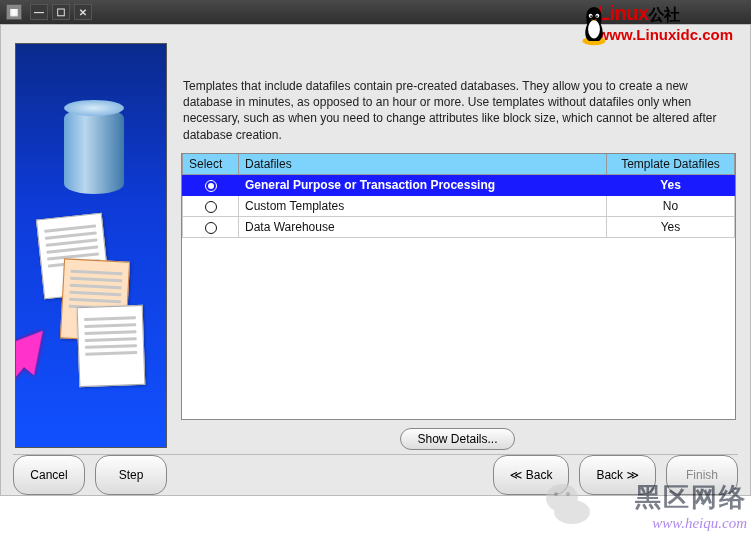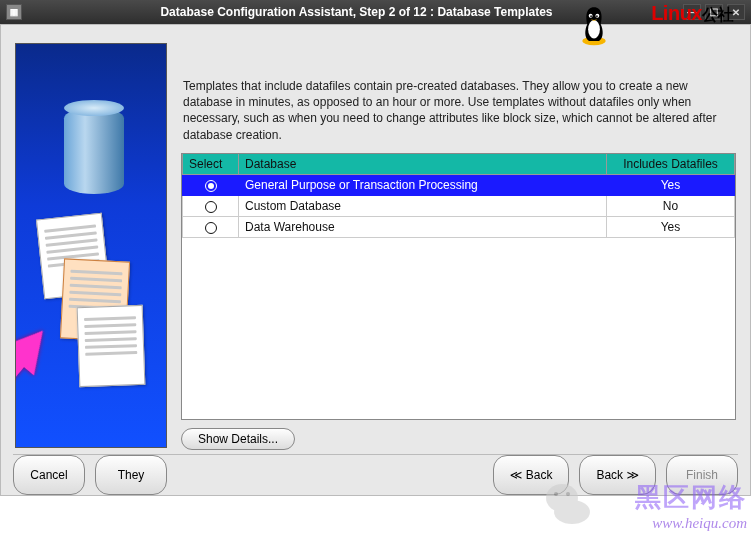--- a/index.html
+++ b/index.html
@@ -51,21 +51,21 @@
   .tux {
     position: absolute; top: 4px; right: 140px; z-index: 51;
     width: 34px; height: 42px; pointer-events: none;
   }
   .watermark2 {
     position: absolute; bottom: 2px; right: 4px;
     text-align: right; z-index: 50; pointer-events: none;
     font-family: "SimHei", Arial, sans-serif;
     opacity: 0.55;
   }
-  .watermark2 .cn { color: #8b5cf6; font-size: 26px; font-weight: bold; letter-spacing: 2px;}
+  .watermark2 .cn { color: #0f172a; font-size: 26px; font-weight: bold; letter-spacing: 2px;}
   .watermark2 .url { color: #6d28d9; font-size: 15px; font-style: italic; font-family: Liberation Serif, serif;}
   .watermark2 .blob {
     position: absolute; bottom: 6px; right: 155px;
     width: 50px; height: 44px;
   }
 
   .client {
     position: absolute; top: 24px; left: 0; right: 0; height: 472px;
     background: #e8e8e8;
     border: 1px solid #bbb;
@@ -129,56 +129,57 @@
   .table-wrap {
     border: 1px solid #888;
     background: #fff;
     flex: 1;
     overflow: auto;
   }
   table.templates {
     width: 100%; border-collapse: collapse; font-size: 12px;
   }
   table.templates th {
-    background: #14b8a6;
+    background: #7dd3fc;
     border: 1px solid #999;
     border-top: none;
     padding: 3px 6px;
     text-align: left;
     font-weight: normal;
     color: #111;
   }
   table.templates th.col-select { width: 56px; }
   table.templates th.col-inc { width: 128px; text-align: center;}
   table.templates td {
     border: 1px solid #ccc;
     padding: 3px 6px;
     color: #111;
   }
   table.templates td.cell-select { text-align: center; }
   table.templates td.cell-inc { text-align: center; }
   table.templates tr.selected td {
     background: #1a1aff;
     color: #fff;
     border-color: #1a1aff;
+    font-weight: bold;
   }
   .radio {
     display: inline-block; width: 12px; height: 12px;
     border: 1px solid currentColor; border-radius: 50%;
     position: relative; vertical-align: middle;
   }
   tr.selected .radio { border-color: #fff; }
   .radio.checked::after {
     content: ""; position: absolute; left: 2px; top: 2px;
     width: 6px; height: 6px; background: currentColor; border-radius: 50%;
   }
   tr.selected .radio.checked::after { background: #fff; }
 
   .details-row {
-    display: flex; justify-content: flex-start;
+    display: flex; justify-content: center;
     padding: 8px 2px 0 0;
   }
   .btn {
     background: linear-gradient(to bottom, #fefefe, #dcdcdc);
     border: 1px solid #888;
     border-radius: 14px;
     padding: 3px 16px;
     font-size: 12px;
     color: #000;
     cursor: pointer;
@@ -195,40 +196,40 @@
     padding: 0 12px; gap: 10px;
   }
   .footer .spacer { flex: 1; }
   .nav-chevron { font-family: monospace; }
 </style>
 </head>
 <body>
 
 <div class="titlebar">
   <div class="app-icon">▦</div>
-  <div class="title">Database Configuration Assistant, Step 2 of 12 : Database Templates</div>
   <div class="win-controls">
     <div class="win-btn">—</div>
     <div class="win-btn">☐</div>
     <div class="win-btn">✕</div>
   </div>
 </div>
 
 <svg class="tux" viewBox="0 0 40 50">
   <ellipse cx="20" cy="44" rx="14" ry="5" fill="#f7b500"></ellipse>
   <path d="M20 4 C10 4 10 16 12 24 C9 30 8 40 14 44 L26 44 C32 40 31 30 28 24 C30 16 30 4 20 4 Z" fill="#000"></path>
   <ellipse cx="20" cy="30" rx="7" ry="11" fill="#fff"></ellipse>
   <circle cx="16" cy="14" r="2.3" fill="#fff"></circle>
     <circle cx="24" cy="14" r="2.3" fill="#fff"></circle>
   <circle cx="16.5" cy="14.5" r="1" fill="#000"></circle>
     <circle cx="23.5" cy="14.5" r="1" fill="#000"></circle>
   <path d="M16 18 Q20 22 24 18 Q20 20 16 18 Z" fill="#f7b500"></path>
 </svg>
 <div class="watermark1">
   <div class="line1"><span>Linux</span><span class="cn">公社</span></div>
+  <div class="line2">www.Linuxidc.com</div>
 </div>
 <div class="watermark2">
   <svg class="blob" viewBox="0 0 50 44">
     <ellipse cx="20" cy="16" rx="16" ry="14" fill="#ccc"></ellipse>
     <ellipse cx="30" cy="30" rx="18" ry="12" fill="#ccc"></ellipse>
     <circle cx="14" cy="12" r="2" fill="#888"></circle>
       <circle cx="26" cy="12" r="2" fill="#888"></circle>
   </svg>
   <div class="cn">黑区网络</div>
   <div class="url">www.heiqu.com</div>
@@ -273,52 +274,52 @@
     </div>
 
     <div class="content">
       <div class="desc">Templates that include datafiles contain pre-created databases. They allow you to create a new database in minutes, as opposed to an hour or more. Use templates without datafiles only when necessary, such as when you need to change attributes like block size, which cannot be altered after database creation.</div>
 
       <div class="table-wrap">
         <table class="templates">
           <thead>
             <tr>
               <th class="col-select">Select</th>
-              <th>Database</th>
-              <th class="col-inc">Includes Datafiles</th>
+              <th>Datafiles</th>
+              <th class="col-inc">Template Datafiles</th>
             </tr>
           </thead>
           <tbody>
             <tr class="selected">
               <td class="cell-select"><span class="radio checked"></span></td>
               <td>General Purpose or Transaction Processing</td>
               <td class="cell-inc">Yes</td>
             </tr>
             <tr>
               <td class="cell-select"><span class="radio"></span></td>
-              <td>Custom Database</td>
+              <td>Custom Templates</td>
               <td class="cell-inc">No</td>
             </tr>
             <tr>
               <td class="cell-select"><span class="radio"></span></td>
               <td>Data Warehouse</td>
               <td class="cell-inc">Yes</td>
             </tr>
           </tbody>
         </table>
       </div>
 
       <div class="details-row">
         <button class="btn">Show Details...</button>
       </div>
     </div>
   </div>
 
   <div class="footer-sep"></div>
   <div class="footer">
     <button class="btn">Cancel</button>
-    <button class="btn">They</button>
+    <button class="btn">Step</button>
     <div class="spacer"></div>
     <button class="btn"><span class="nav-chevron">≪</span> <span>Back</span></button>
     <button class="btn"><span>Back</span> <span class="nav-chevron">≫</span></button>
     <button class="btn disabled">Finish</button>
   </div>
 </div>
 
 </body></html>

